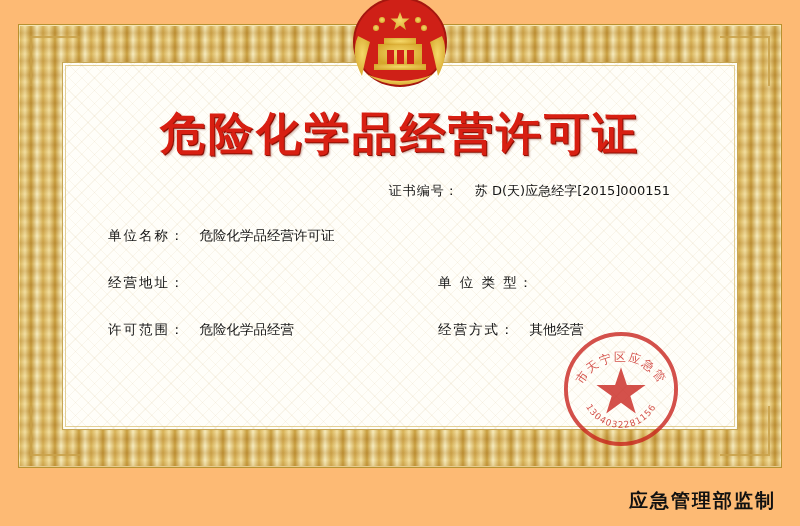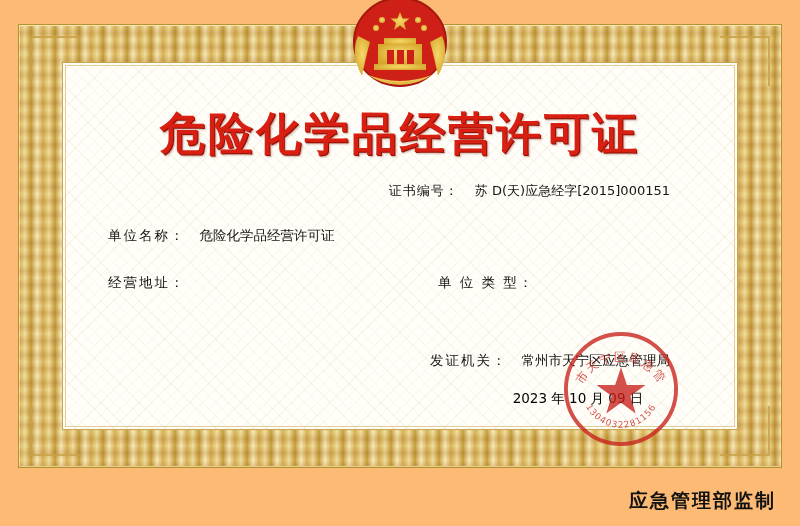--- a/index.html
+++ b/index.html
@@ -194,30 +194,33 @@
 
     <div class="row">
       <div class="col left">
         <span class="lbl">经营地址：</span>
       </div>
       <div class="col right">
         <span class="lbl">单 位 类 型：</span>
       </div>
     </div>
 
-
-  </div>
-
-  <div class="issuer">
-    <div class="line1">
-      <span class="lbl">发证机关：</span>
-      <span class="val">常州市天宁区应急管理局</span>
+    <div class="row">
+      <div class="col left">
+        <span class="lbl">许可范围：</span>
+        <span class="val">危险化学品经营</span>
+      </div>
+      <div class="col right">
+        <span class="lbl">经营方式：</span>
+        <span class="val">其他经营</span>
+      </div>
     </div>
-    <div class="date">2023 年 10 月 09 日</div>
-  </div>
+
+  </div>
+
 
   <div class="seal">
     <svg viewBox="0 0 120 120" width="118" height="118">
       <circle cx="60" cy="60" r="56" fill="none" stroke="#c8211b" stroke-width="4"></circle>
       <polygon points="60,38 66,56 85,56 69.5,67 75,85 60,74 45,85 50.5,67 35,56 54,56" fill="#c8211b"></polygon>
       <path id="arcTop" d="M18 62 A44 44 0 0 1 102 62" fill="none"></path>
       <text font-size="12" fill="#c8211b" font-family="'DejaVu Sans',sans-serif" letter-spacing="2">
         <textPath href="#arcTop" startOffset="50%" text-anchor="middle">常州市天宁区应急管理局</textPath>
       </text>
       <path id="arcBot" d="M22 72 A40 40 0 0 0 98 72" fill="none"></path>

